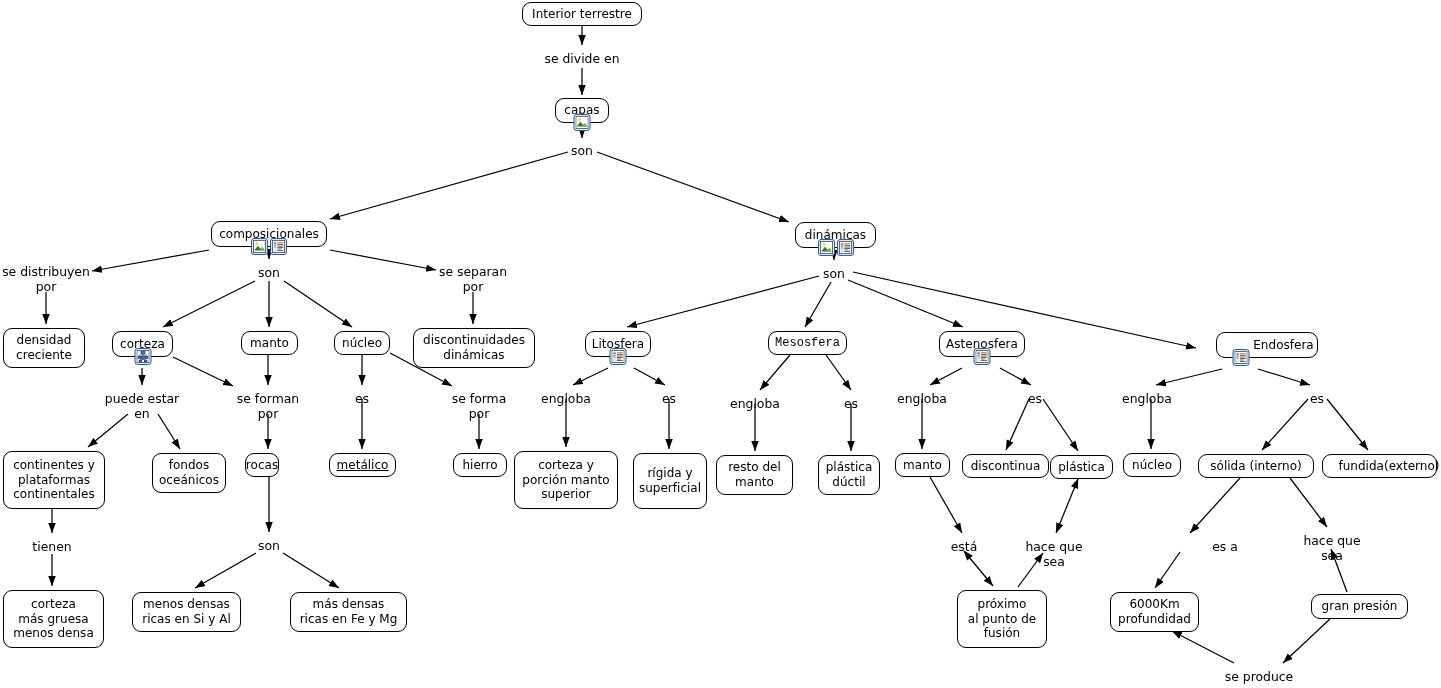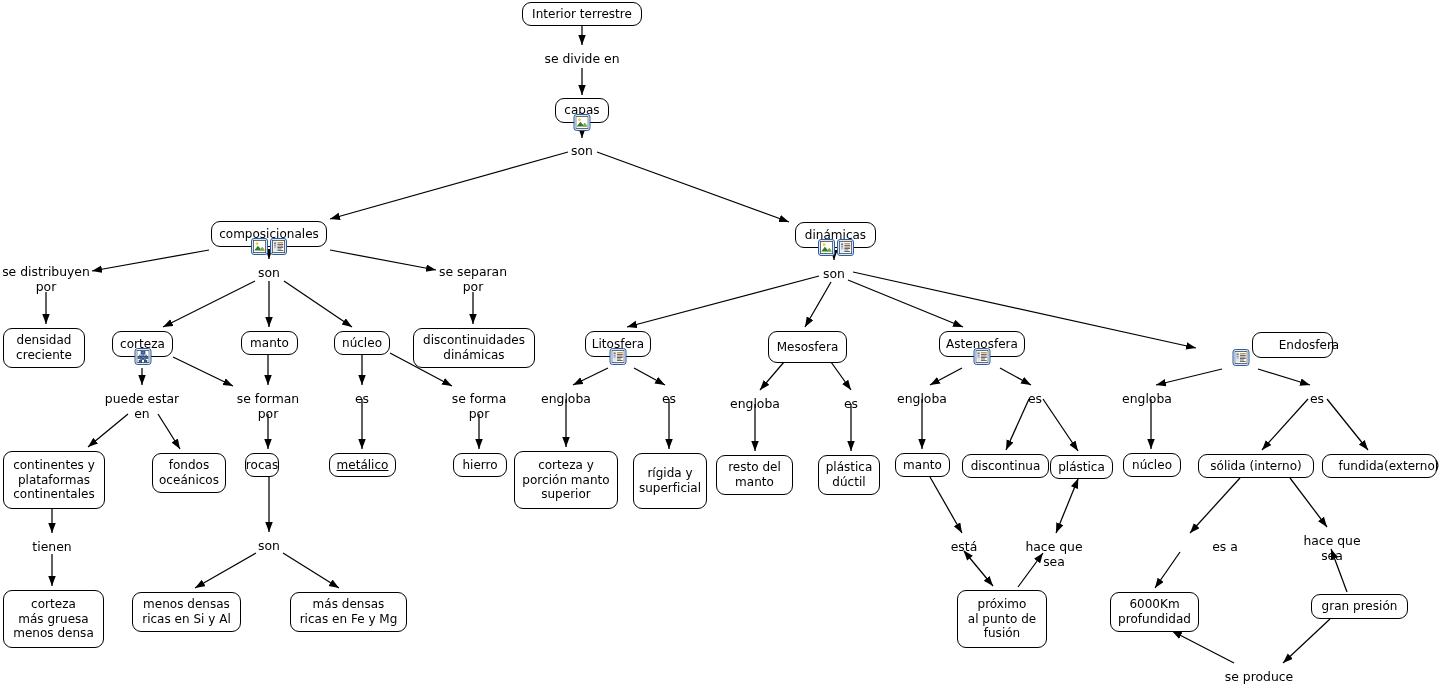--- a/index.html
+++ b/index.html
@@ -247,40 +247,40 @@
             <rect x="2.6" y="8.2" width="2.4" height="0.9" fill="#777"></rect>
             <rect x="6.6" y="2.6" width="7.2" height="1.6" fill="#c8883a"></rect>
             <rect x="6.6" y="5.2" width="7.2" height="0.9" fill="#333"></rect>
             <rect x="6.6" y="7" width="7.2" height="0.9" fill="#333"></rect>
             <rect x="6.6" y="8.8" width="7.2" height="0.9" fill="#333"></rect>
             <rect x="6.6" y="10.6" width="5.2" height="0.9" fill="#333"></rect>
             <rect x="6.6" y="12.4" width="7.2" height="0.9" fill="#333"></rect>
           </svg>
         </span>
       </div>
-      <div class="node" style="left: 768px; top: 331px; width: 79px; height: 32px;"><span>Mesosfera</span></div>
+      <div class="node" style="left: 768px; top: 331px; width: 79px; height: 24px; font-family: Liberation Mono, monospace;"><span>Mesosfera</span></div>
       <div class="node" style="left: 939px; top: 331px; width: 86px; height: 26px;"><span>Astenosfera</span></div>
       <div class="icons" style="left: 982px; top: 348px;">
         <span class="ico">
           <svg viewBox="0 0 16 16">
             <rect x="0.5" y="0.5" width="15" height="15" fill="#ffffff" stroke="#4a4a4a" stroke-width="1"></rect>
             <rect x="1.8" y="1.8" width="4" height="12.4" fill="#dfe6ef"></rect>
             <rect x="2.6" y="3" width="2.4" height="2.2" fill="#5577aa"></rect>
             <rect x="2.6" y="6.4" width="2.4" height="0.9" fill="#777"></rect>
             <rect x="2.6" y="8.2" width="2.4" height="0.9" fill="#777"></rect>
             <rect x="6.6" y="2.6" width="7.2" height="1.6" fill="#c8883a"></rect>
             <rect x="6.6" y="5.2" width="7.2" height="0.9" fill="#333"></rect>
             <rect x="6.6" y="7" width="7.2" height="0.9" fill="#333"></rect>
             <rect x="6.6" y="8.8" width="7.2" height="0.9" fill="#333"></rect>
             <rect x="6.6" y="10.6" width="5.2" height="0.9" fill="#333"></rect>
             <rect x="6.6" y="12.4" width="7.2" height="0.9" fill="#333"></rect>
           </svg>
         </span>
       </div>
-      <div class="node" style="left: 1252px; top: 332px; width: 81px; height: 26px; padding-left: 40px;"><span>Endosfera</span></div>
+      <div class="node" style="left: 1216px; top: 332px; width: 102px; height: 26px; padding-left: 40px;"><span>Endosfera</span></div>
       <div class="icons" style="left: 1240.5px; top: 349px;">
         <span class="ico">
           <svg viewBox="0 0 16 16">
             <rect x="0.5" y="0.5" width="15" height="15" fill="#ffffff" stroke="#4a4a4a" stroke-width="1"></rect>
             <rect x="1.8" y="1.8" width="4" height="12.4" fill="#dfe6ef"></rect>
             <rect x="2.6" y="3" width="2.4" height="2.2" fill="#5577aa"></rect>
             <rect x="2.6" y="6.4" width="2.4" height="0.9" fill="#777"></rect>
             <rect x="2.6" y="8.2" width="2.4" height="0.9" fill="#777"></rect>
             <rect x="6.6" y="2.6" width="7.2" height="1.6" fill="#c8883a"></rect>
             <rect x="6.6" y="5.2" width="7.2" height="0.9" fill="#333"></rect>

